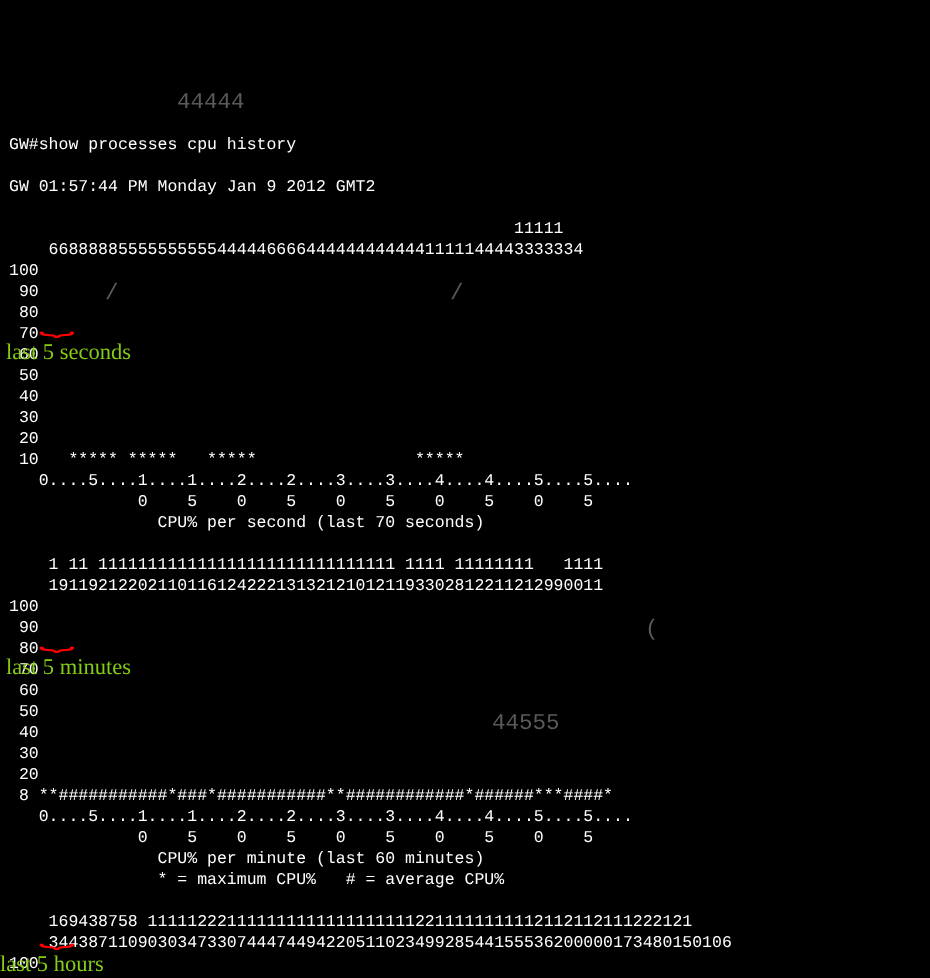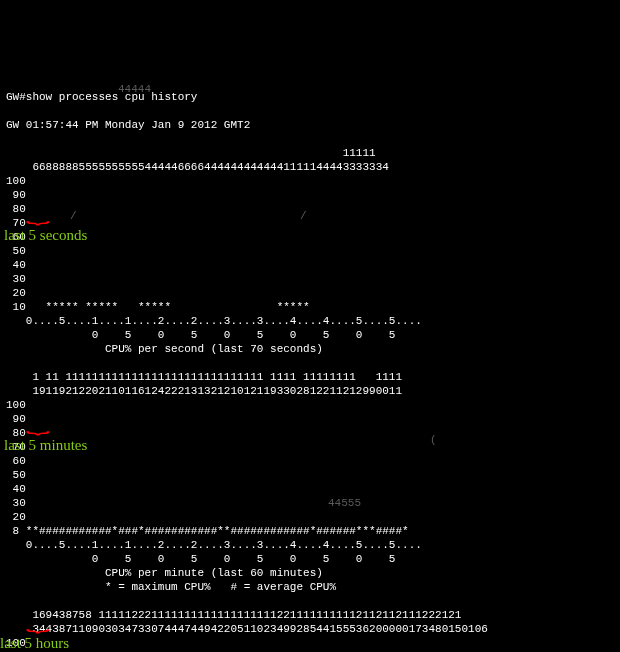--- a/index.html
+++ b/index.html
@@ -31,24 +31,23 @@
     font-family: "Times New Roman", serif;
     font-size: 18px;
     pointer-events: none;
     transform: scaleY(1) scaleX(2.2);
     transform-origin: left center;
   }
   .chart {
     position: absolute;
     color: #5a5a5a;
     font-family: "Courier New", monospace;
-    font-size: 11px;
+    font-size: 15px;
     letter-spacing: 0px;
     pointer-events: none;
-    margin-top: 20px;
   }
 </style>
 </head>
 <body>
 
 
 
 <div class="term">
 <span>GW#</span><span>show processes cpu history</span>
 <span></span>

